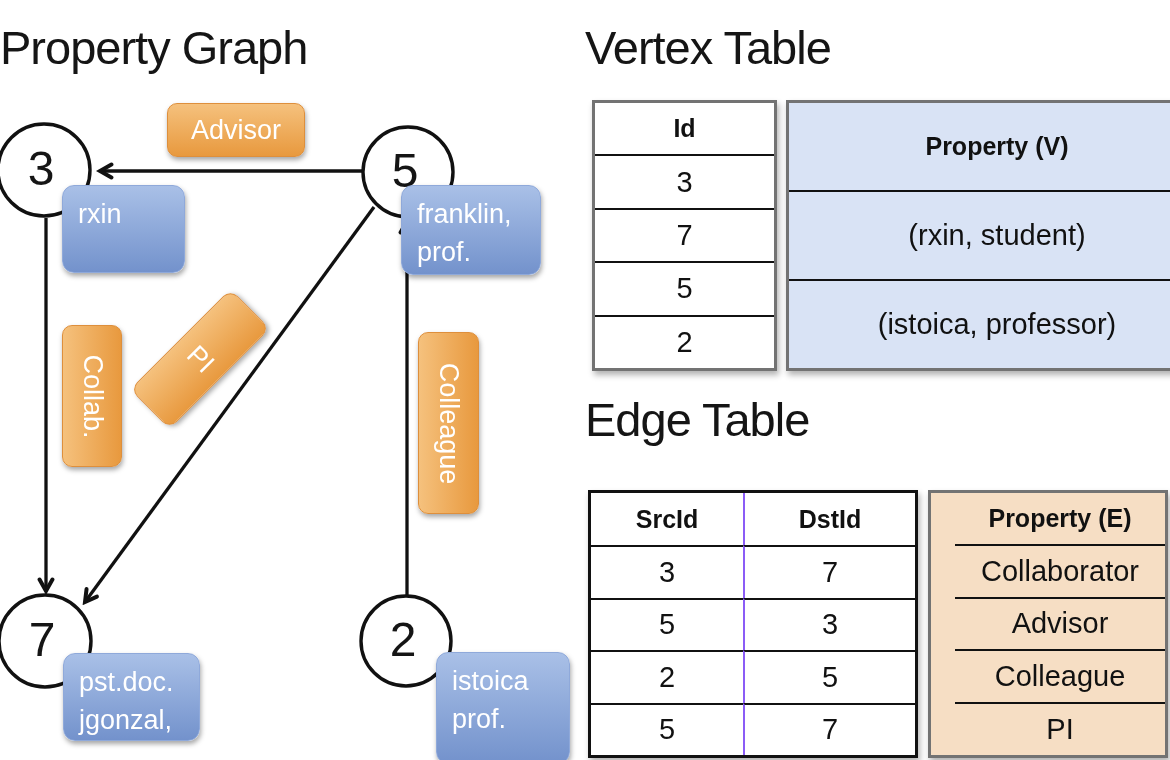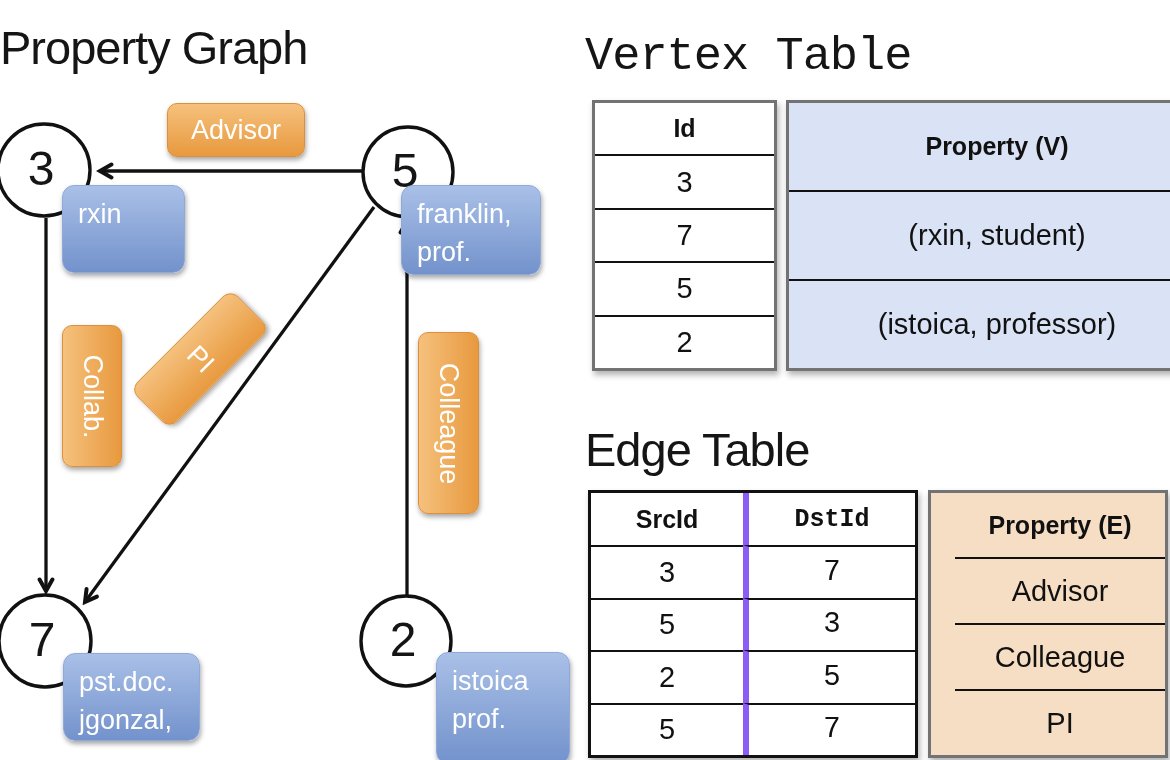--- a/index.html
+++ b/index.html
@@ -48,21 +48,21 @@
   .tbl .cell.hdr{font-weight:bold;font-size:25px;}
   .grid2{
     position:absolute;box-sizing:border-box;border:3px solid #111;background:#fff;
     display:grid;grid-template-columns:152px 1fr;grid-template-rows:repeat(5,1fr);
     box-shadow:2px 4px 6px rgba(0,0,0,.30);
   }
   .grid2 .cell{
     display:flex;align-items:center;justify-content:center;
     border-top:2px solid #111;font-size:29px;font-weight:300;
   }
-  .grid2 .cell.c2{border-left:6px solid #8b5cf6;font-family:Liberation Mono, monospace;}
+  .grid2 .cell.c2{border-left:2px solid #8b5cf6;}
   .grid2 .cell.r0{border-top:none;}
   .grid2 .cell.hdr{font-weight:bold;font-size:25px;}
   .bg-blue{background:#D9E3F5;}
   .bg-tan{background:#F6DEC4;padding-left:24px;}
   .propcell{font-size:27px;}
 </style>
 </head>
 <body>
 
 <div class="canvas">
@@ -114,51 +114,52 @@
   </div>
   <div class="vprop" style="left:63px;top:653px;width:137px;height:88px;">
     <div>pst.doc.</div>
     <div>jgonzal,</div>
   </div>
   <div class="vprop" style="left:436px;top:652px;width:134px;height:112px;">
     <div>istoica</div>
     <div>prof.</div>
   </div>
 
-  <div class="title" style="left:585px;top:30px;width:585px;font-family:Liberation Mono, monospace;">Vertex Table</div>
+  <div class="title" style="left:585px;top:20px;width:585px;">Vertex Table</div>
 
   <div class="tbl" style="left:592px;top:100px;width:185px;height:271px;">
     <div class="cell hdr">Id</div>
     <div class="cell">3</div>
     <div class="cell">7</div>
     <div class="cell">5</div>
     <div class="cell">2</div>
   </div>
 
   <div class="tbl bg-blue" style="left:786px;top:100px;width:422px;height:271px;">
     <div class="cell hdr">Property (V)</div>
     <div class="cell propcell">(rxin, student)</div>
     <div class="cell propcell">(istoica, professor)</div>
   </div>
 
-  <div class="title" style="left:585px;top:422px;width:585px;">Edge Table</div>
+  <div class="title" style="left:585px;top:392px;width:585px;">Edge Table</div>
 
   <div class="grid2" style="left:588px;top:490px;width:330px;height:268px;">
     <div class="cell hdr r0">SrcId</div>
     <div class="cell hdr r0 c2">DstId</div>
     <div class="cell">3</div>
     <div class="cell c2">7</div>
     <div class="cell">5</div>
     <div class="cell c2">3</div>
     <div class="cell">2</div>
     <div class="cell c2">5</div>
     <div class="cell">5</div>
     <div class="cell c2">7</div>
   </div>
 
   <div class="tbl bg-tan" style="left:928px;top:490px;width:240px;height:268px;">
     <div class="cell hdr">Property (E)</div>
+    <div class="cell propcell">Collaborator</div>
     <div class="cell propcell">Advisor</div>
     <div class="cell propcell">Colleague</div>
     <div class="cell propcell">PI</div>
   </div>
 
 </div>
 
 </body></html>

